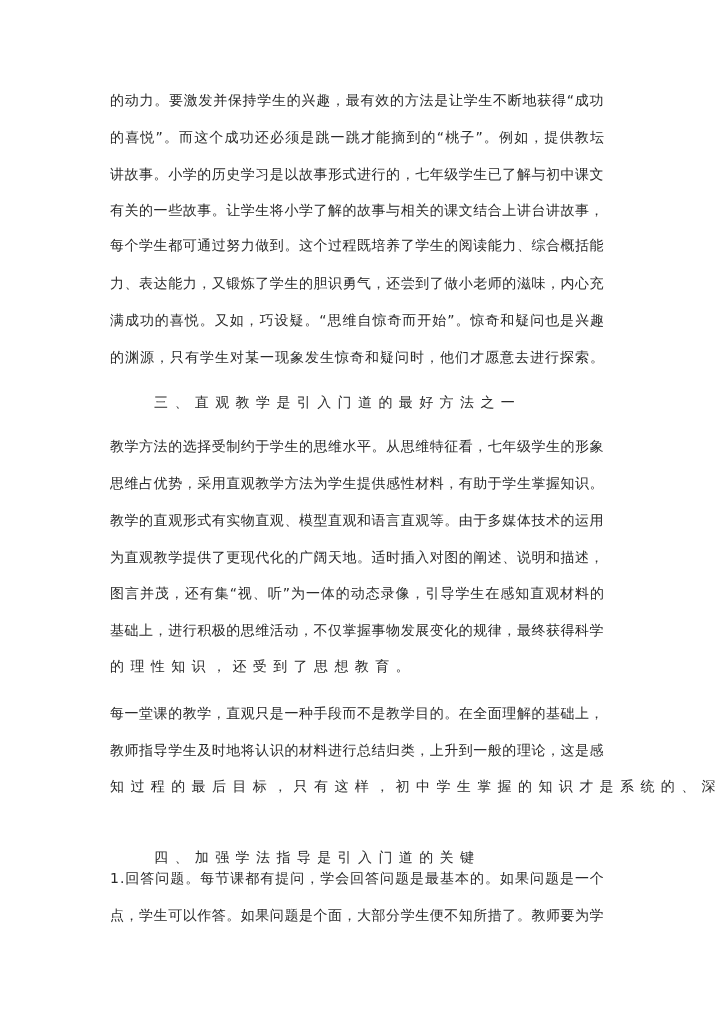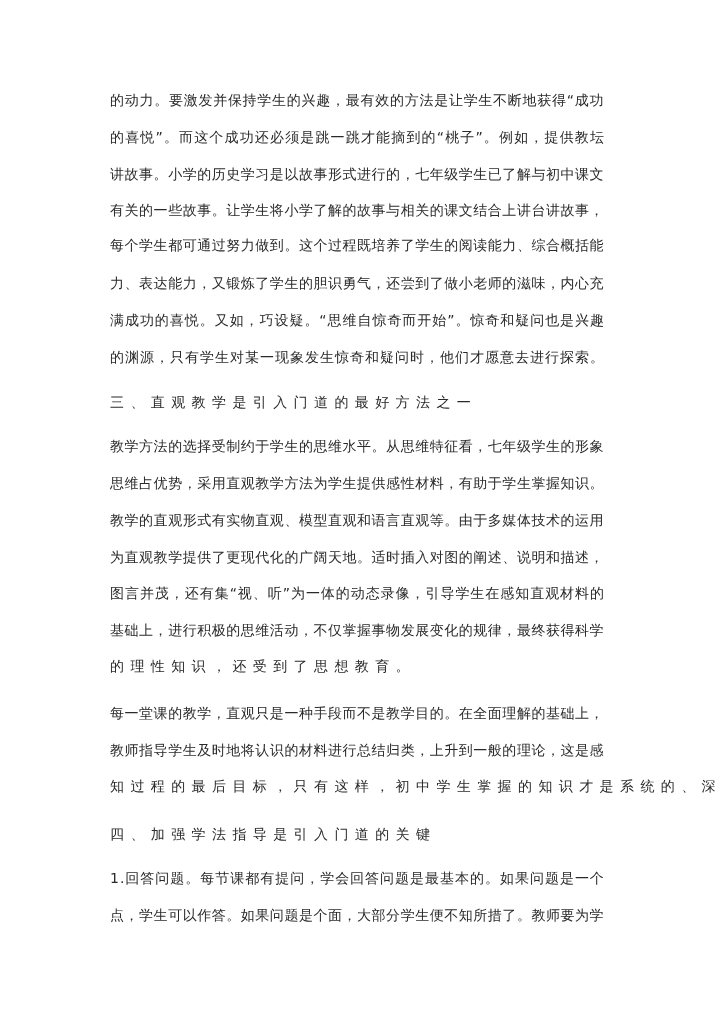--- a/index.html
+++ b/index.html
@@ -13,21 +13,21 @@
       line-height: 22px;
       font-family: "DejaVu Sans", sans-serif;
       font-size: 14px;
       color: #2a2a2a;
       white-space: nowrap;
       text-align: justify;
       text-align-last: justify;
       letter-spacing: 0;
     }
     .line.last { text-align-last: left; letter-spacing: 6.4px; font-family: Liberation Mono, monospace; }
-    .line.heading { text-align-last: left; letter-spacing: 6.4px; }
+    .line.heading { text-align-last: left; letter-spacing: 6.4px; margin-left: 44px; }
   </style>
 </head>
 <body>
 
 <div class="page">
 
   <div class="line" style="top: 89px; display: flex; justify-content: space-between;">
       <span>的</span>
       <span>动</span>
       <span>力</span>
@@ -602,21 +602,21 @@
       <span>的</span>
       <span>理</span>
       <span>论</span>
       <span>，</span>
       <span>这</span>
       <span>是</span>
       <span>感</span>
     </div>
   <div class="line last" style="top:776px">知过程的最后目标，只有这样，初中学生掌握的知识才是系统的、深刻的。</div>
 
-  <div class="line heading" style="top:823px">四、加强学法指导是引入门道的关键</div>
+  <div class="line heading" style="top:846px">四、加强学法指导是引入门道的关键</div>
 
   <div class="line" style="top: 867px; display: flex; justify-content: space-between;">
       <span>1</span>
       <span>.</span>
       <span>回</span>
       <span>答</span>
       <span>问</span>
       <span>题</span>
       <span>。</span>
       <span>每</span>

